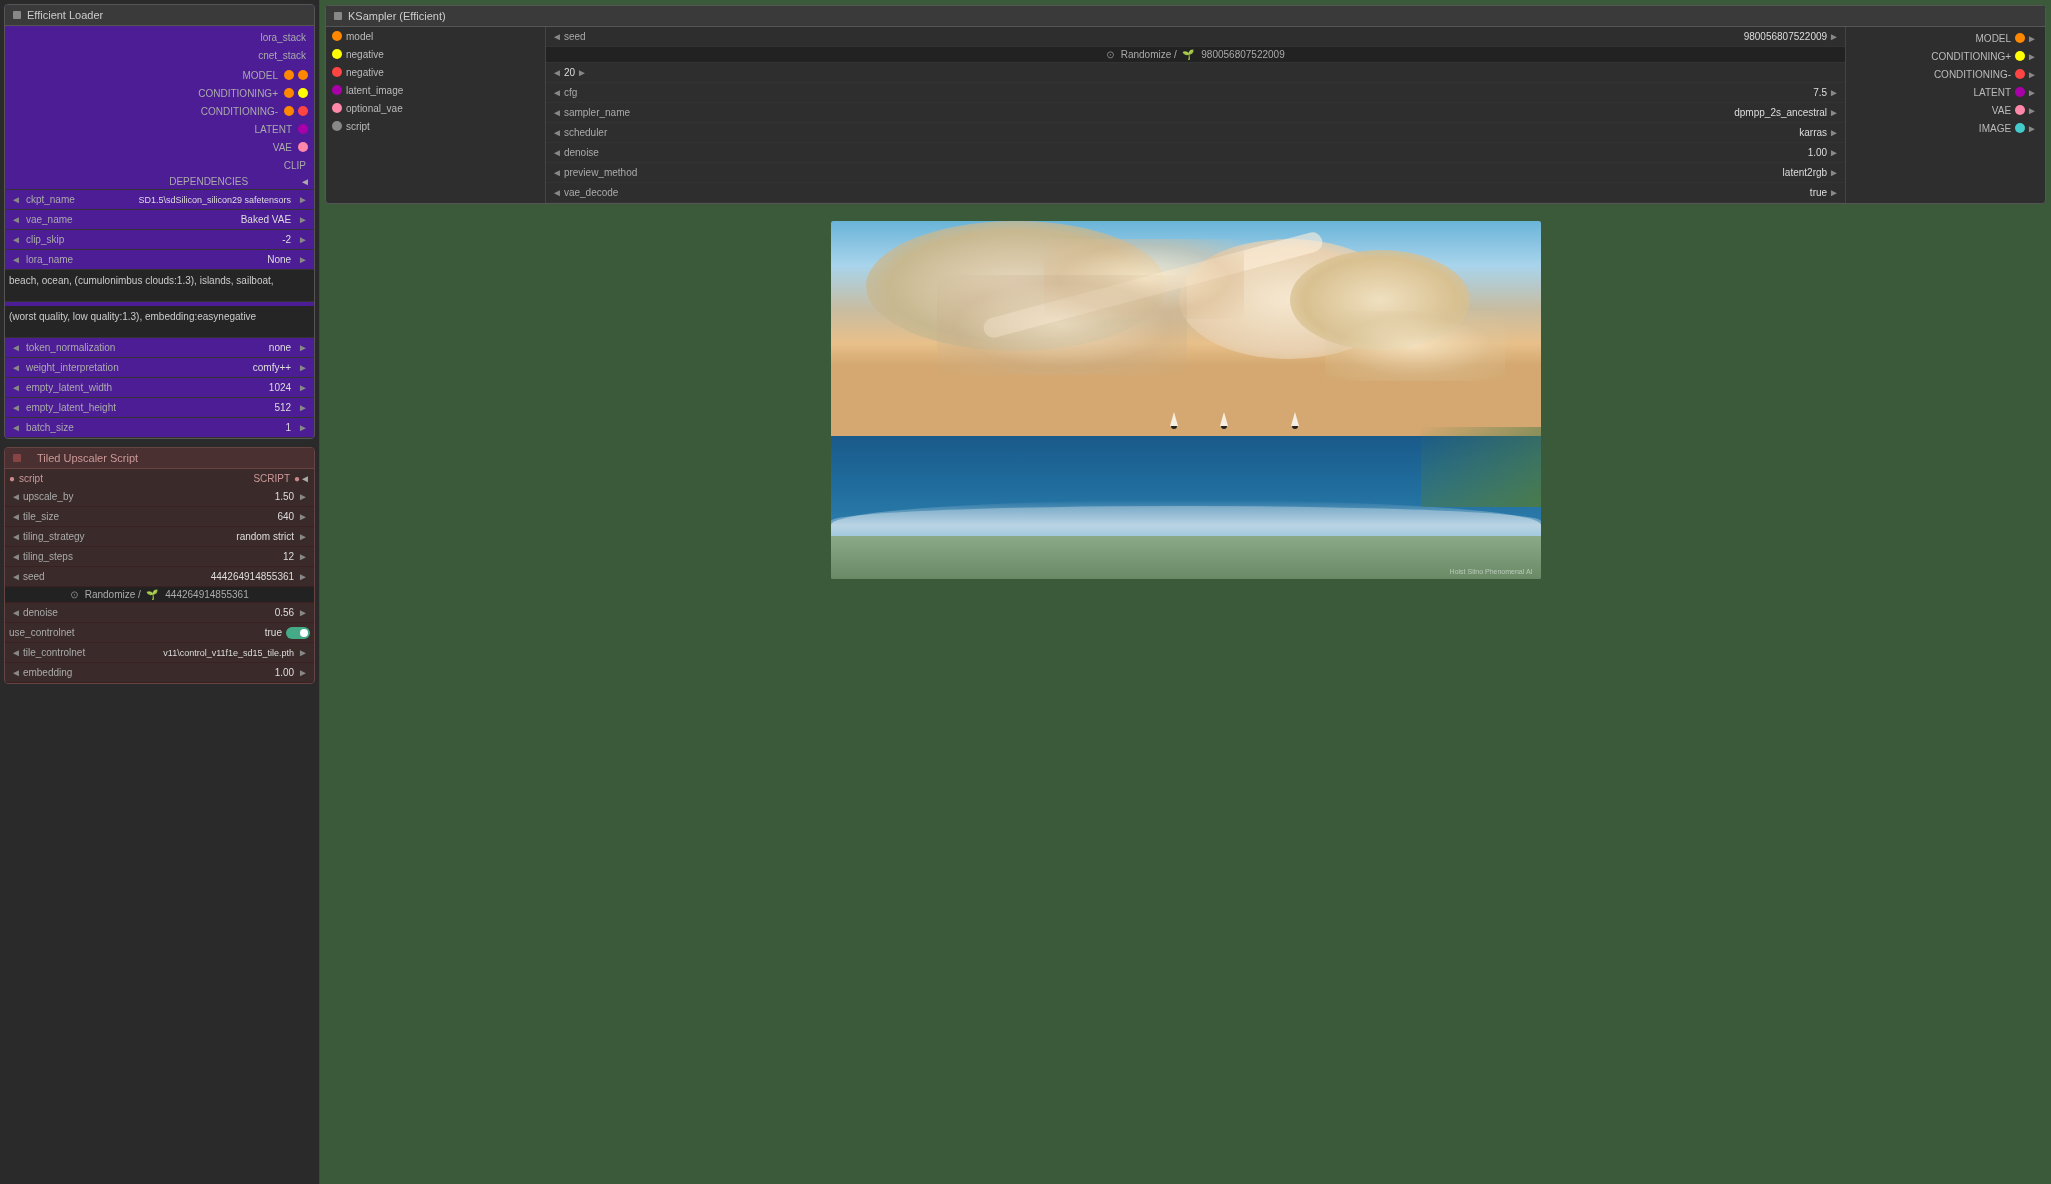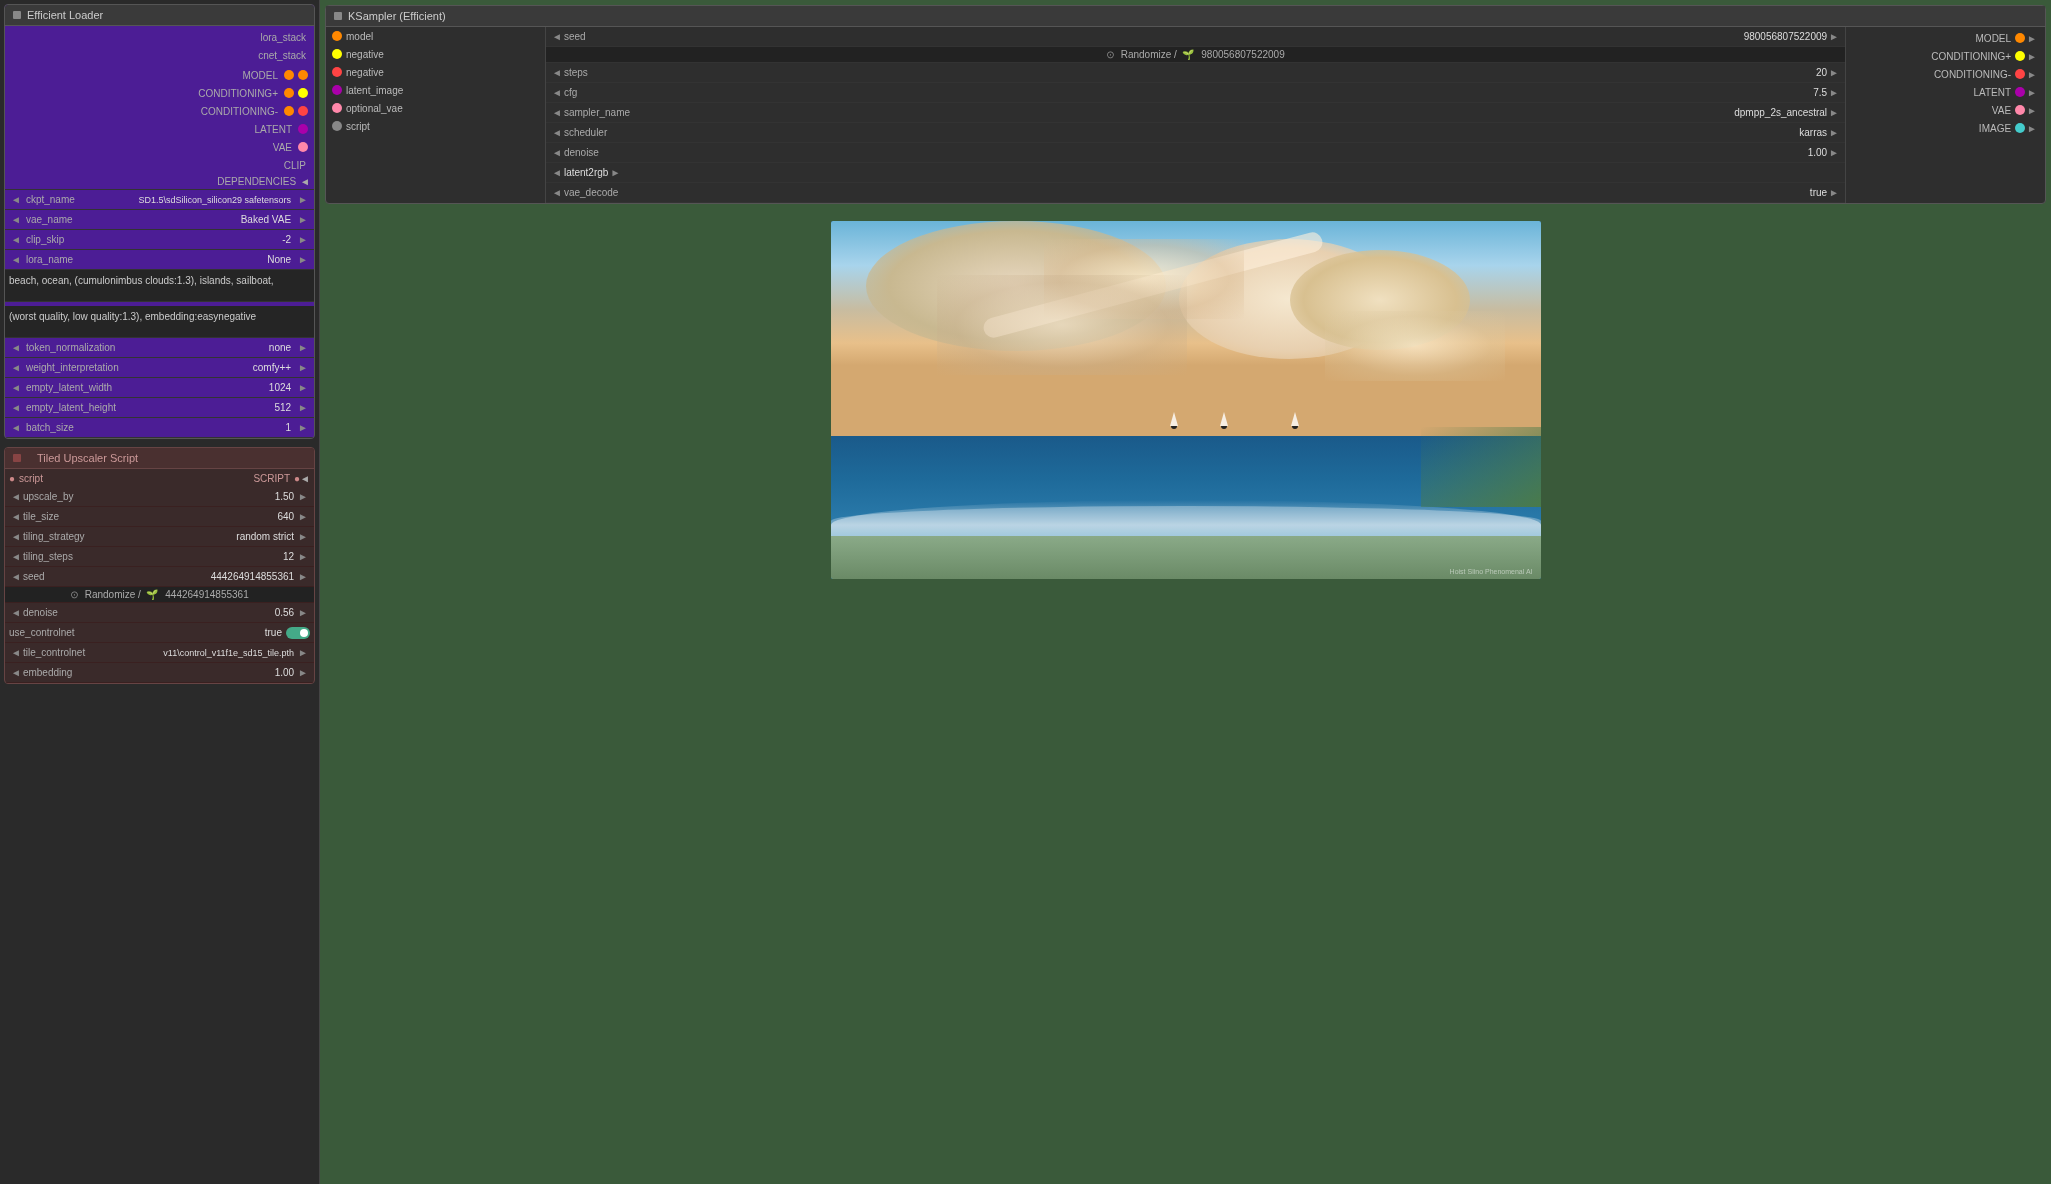--- a/index.html
+++ b/index.html
@@ -122,20 +122,21 @@
 
     
     .section-header-row {
       display: flex;
       align-items: center;
       justify-content: flex-end;
       padding: 2px 4px;
       font-size: 10px;
       color: #aaa;
       border-bottom: 1px solid #333;
+      gap: 48px;
     }
 
     
     .prompt-area {
       background: #252525;
       padding: 4px;
       font-size: 10px;
       color: #ccc;
       line-height: 1.4;
       border-bottom: 1px solid #333;
@@ -632,21 +633,20 @@
 
         <div class="seed-bar">
           <span style="color:#888;">⊙</span>
           <span>Randomize /</span>
           <span style="color:#6a6;">🌱</span>
           <span>980056807522009</span>
         </div>
 
         <div class="param-row">
           <button class="btn-arrow">◄</button>
-          <span class="param-label">steps</span>
           <span class="param-value">20</span>
           <button class="btn-arrow">►</button>
         </div>
 
         <div class="param-row">
           <button class="btn-arrow">◄</button>
           <span class="param-label">cfg</span>
           <span class="param-value">7.5</span>
           <button class="btn-arrow">►</button>
         </div>
@@ -667,20 +667,21 @@
 
         <div class="param-row">
           <button class="btn-arrow">◄</button>
           <span class="param-label">denoise</span>
           <span class="param-value">1.00</span>
           <button class="btn-arrow">►</button>
         </div>
 
         <div class="param-row">
           <button class="btn-arrow">◄</button>
+          <span class="param-label">preview_method</span>
           <span class="param-value">latent2rgb</span>
           <button class="btn-arrow">►</button>
         </div>
 
         <div class="param-row">
           <button class="btn-arrow">◄</button>
           <span class="param-label">vae_decode</span>
           <span class="param-value">true</span>
           <button class="btn-arrow">►</button>
         </div>

